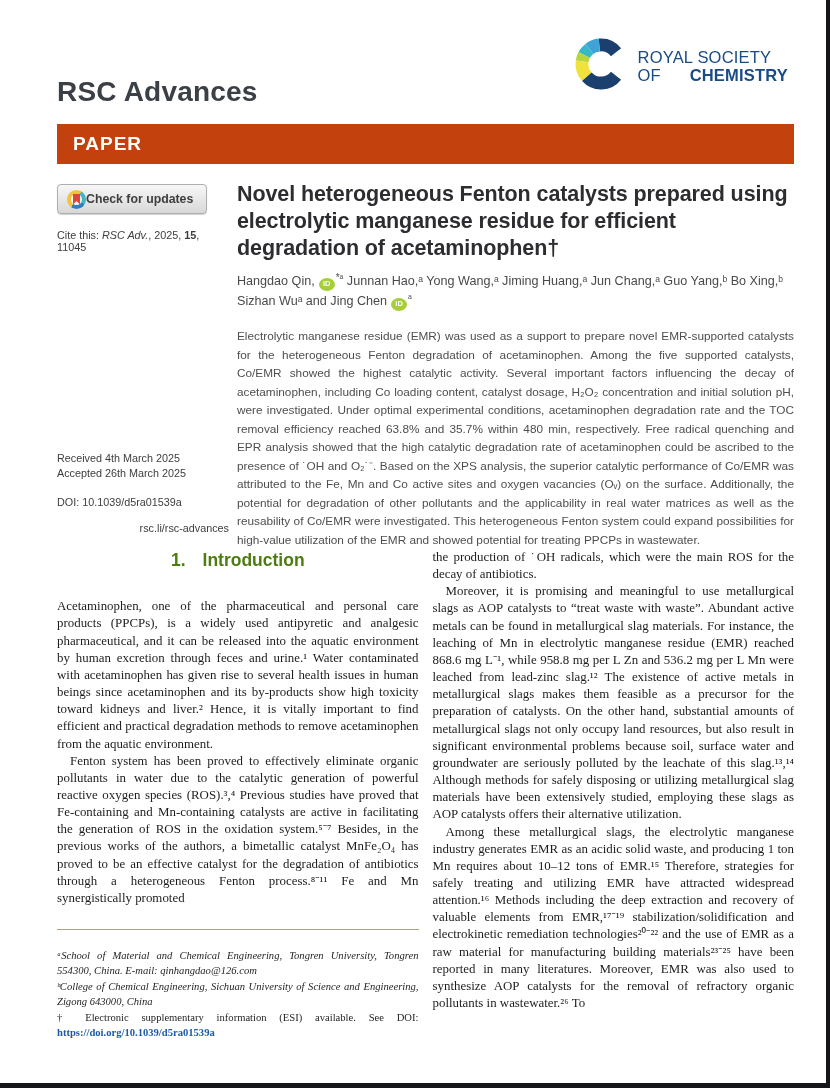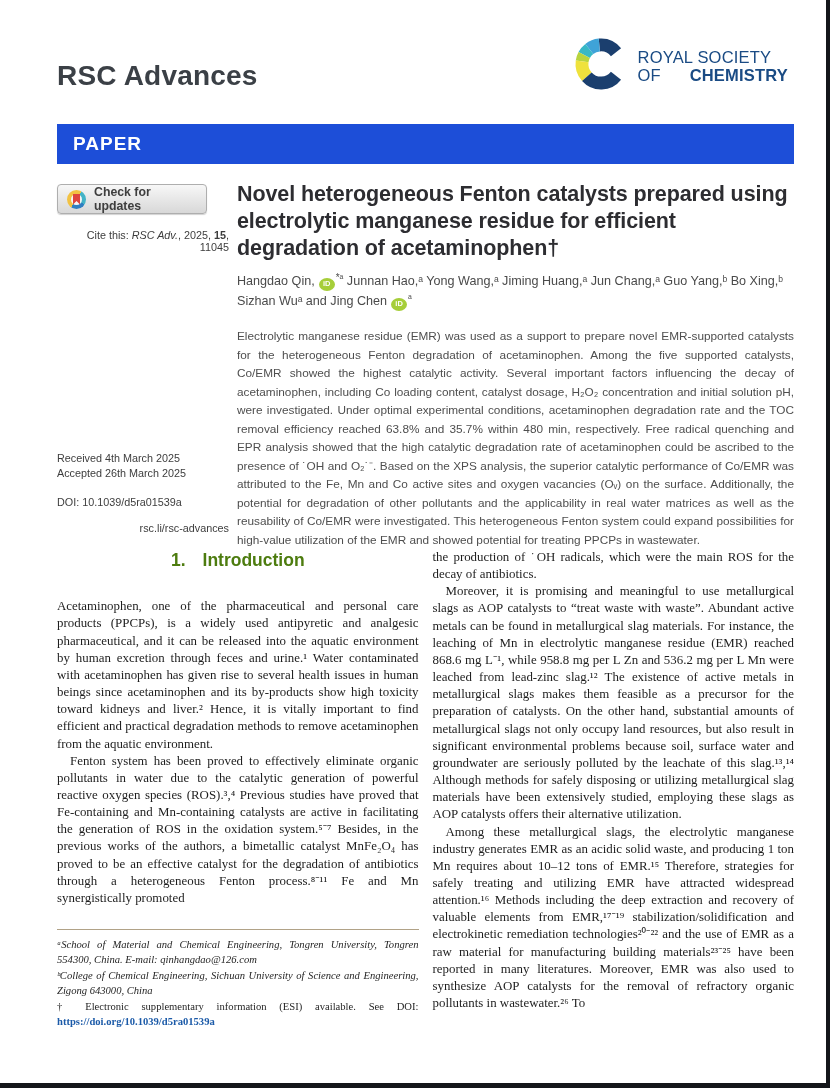--- a/index.html
+++ b/index.html
@@ -4,52 +4,52 @@
 <style>
   * { margin:0; padding:0; box-sizing:border-box; }
   html,body { background:#e8e8e8; }
   .page {
     position:relative; width:830px; height:1088px; background:#ffffff;
     overflow:hidden; font-family:"Liberation Sans", sans-serif;
     margin:0 auto;
   }
   
   .journal-title {
-    position:absolute; left:57px; top:60px;
+    position:absolute; left:57px; top:76px;
     font-size:28px; font-weight:600; color:#3b4046; letter-spacing:0.2px;
   }
   .logo { position:absolute; right:42px; top:36px; display:flex; align-items:center; gap:9px; }
   .logo-text { color:#1a4b84; font-size:16.5px; line-height:1.12; letter-spacing:0.2px; font-weight:400; }
   .logo-text b { font-weight:700;margin-left:24px; }
   .banner {
     position:absolute; left:57px; top:124px; width:737px; height:40px;
-    background:#1d4ed8; display:flex; align-items:center;
+    background:#c2410c; display:flex; align-items:center;
   }
   .banner span { padding-left:16px; color:#ffffff; font-size:19px; font-weight:700; letter-spacing:1px; }
 
   
   .meta-col { position:absolute; left:57px; top:184px; width:172px; font-size:10.8px; color:#3d3d3d; }
   .check-btn {
     width:150px; height:30px; border:1px solid #aeaeae; border-radius:4px;
     background:linear-gradient(#f7f7f7,#d8d8d8);
-    display:flex; align-items:center; gap:8px; padding:0 9px;
+    display:flex; align-items:center; padding:0 9px;
     box-shadow:0 1px 1px rgba(0,0,0,0.18); cursor:pointer;
   }
   .cm-ring {
     position:relative; width:19px; height:19px; border-radius:50%;
     background:conic-gradient(from 215deg, #f2c243 0deg 175deg, #43b3c6 175deg 268deg, #2f7fc1 268deg 360deg);
     flex:0 0 auto;
   }
   .cm-inner { position:absolute; left:4px; top:4px; width:11px; height:11px; border-radius:50%; background:#f6f6f6; }
   .cm-book {
     position:absolute; left:6px; top:4px; width:7px; height:11px; background:#de453e;
     clip-path:polygon(0 0,100% 0,100% 100%,50% 68%,0 100%);
   }
   .check-btn .lbl { font-size:12.3px; font-weight:700; color:#3e3e3e; }
-  .cite-line { margin-top:15px;text-align:right; }
+  .cite-line { margin-top:15px; }
   .cite-line i { font-style:italic; }
   .cite-line b { font-weight:700; }
   .dates { margin-top:198px; line-height:1.4; }
   .doi-line { margin-top:15px; }
   .site-line { margin-top:14px;text-align:right; }
 
   
   .article-col { position:absolute; left:237px; top:181px; width:557px; }
   .paper-title {
     font-size:21.5px; font-weight:700; color:#2d2d31; line-height:1.26; letter-spacing:-0.1px;
@@ -75,21 +75,21 @@
   }
   .bcol { flex:1; min-width:0; }
   .sec-head {
     font-family:"Liberation Sans", sans-serif; font-size:17.5px; font-weight:700;
     color:#4d7c0f; margin-bottom:26px; text-align:center;
   }
   .sec-head .num { margin-right:17px; }
   .bcol p { margin:0; }
   .ind { text-indent:13px; }
   .footnotes {
-    margin-top:22px; border-top:1px solid #b1a287; padding-top:7px;
+    margin-top:22px; border-top:1px solid #b1a287; padding-top:18px;
     font-size:10.6px; line-height:1.45; color:#252525;
   }
   .aff { font-style:italic; }
   .esi { margin-top:2px; }
   .esi a { color:#1b5aa8; font-weight:700; text-decoration:none; }
 
   
   .page-footer {
     position:absolute; left:40px; top:1040px; width:752px;
     border-top:1px solid #d6d6d6; padding-top:9px;

